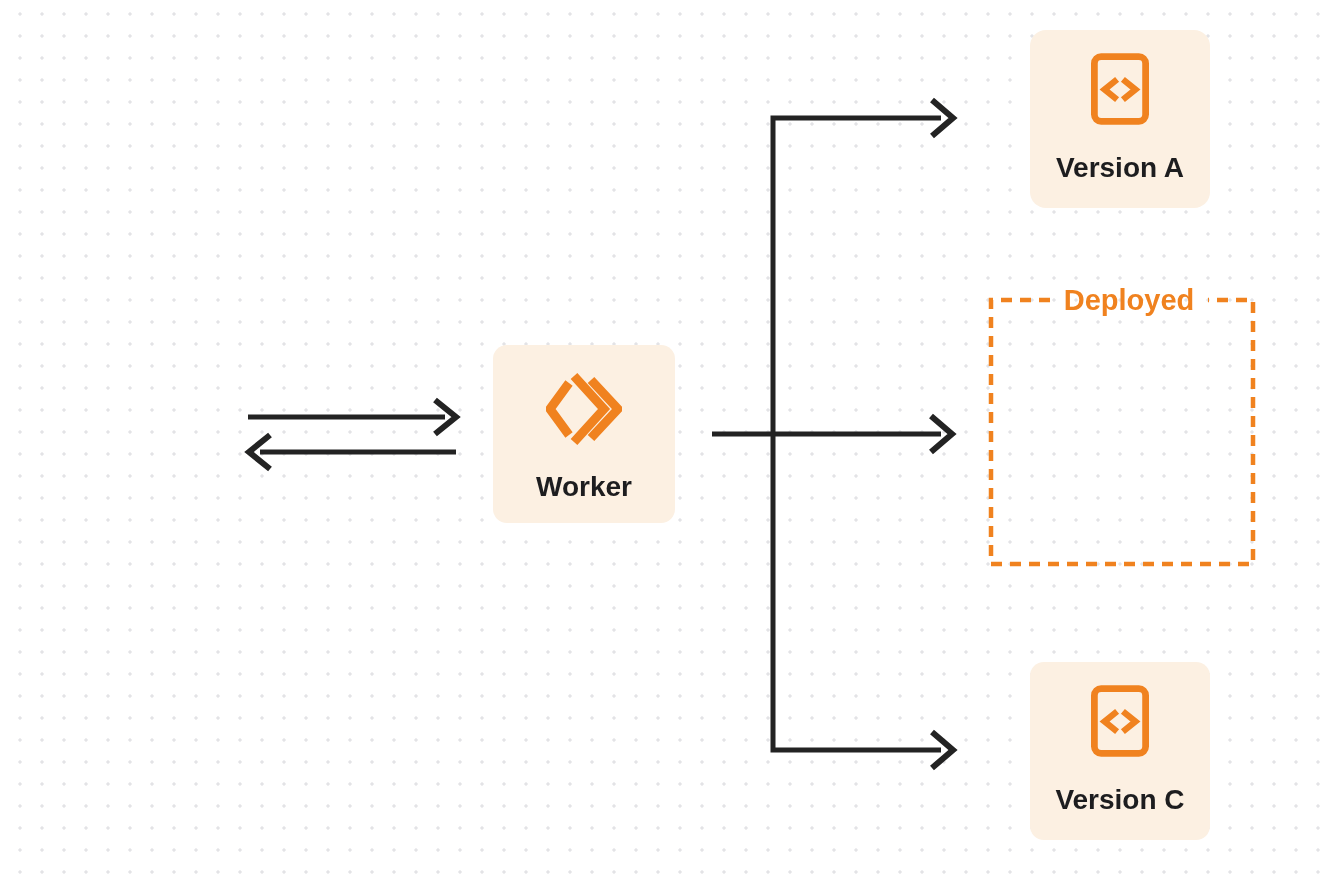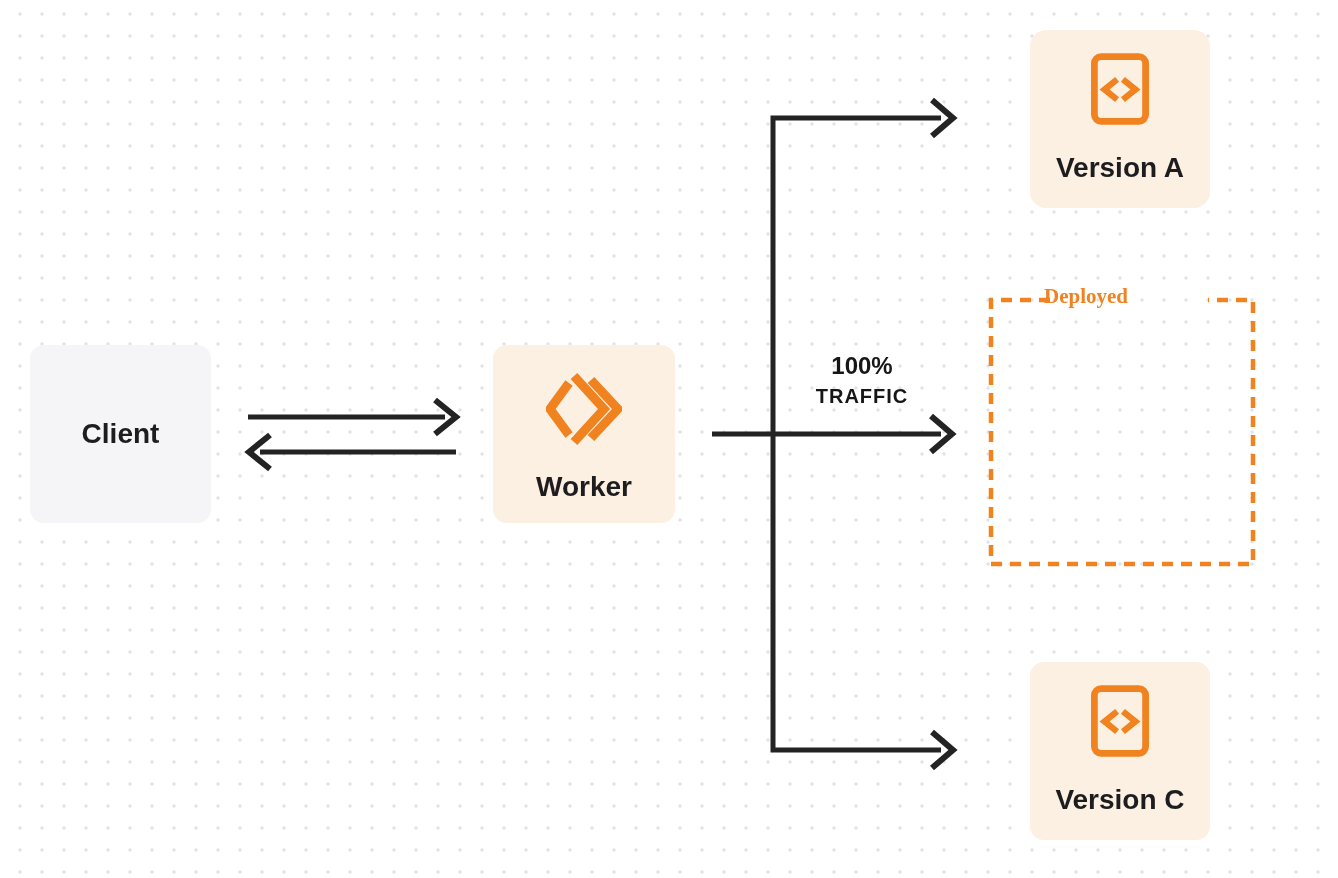--- a/index.html
+++ b/index.html
@@ -63,25 +63,25 @@
   .version-node .node-label { margin-top: 27px; }
   .version-a { left: 1030px; top: 30px; }
   .version-b { left: 1030px; top: 345px; }
   .version-c { left: 1030px; top: 662px; border-radius: 14px; }
 
   .deployed-label {
     position: absolute;
     left: 1044px; top: 284px;
     width: 170px;
     z-index: 3;
+    text-align: center;
     font-weight: 700;
-    font-size: 21px;
+    font-size: 29px;
     color: #f0821f;
     white-space: nowrap;
-    font-family: Liberation Serif, serif;
   }
   .traffic-label {
     position: absolute;
     left: 772px; top: 351px;
     width: 180px;
     z-index: 2;
     text-align: center;
     color: #161616;
   }
   .traffic-line1 {
@@ -121,23 +121,20 @@
 
     <g>
       <path d="M 941 118 H 773 V 750 H 941" stroke="#232323" stroke-width="5" stroke-linejoin="miter"></path>
       <polyline points="932,100 953,118 932,136" stroke="#232323" stroke-width="6" stroke-linejoin="miter"></polyline>
       <polyline points="932,732 953,750 932,768" stroke="#232323" stroke-width="6" stroke-linejoin="miter"></polyline>
     </g>
 
     <path d="M 1050 300 H 991 V 564 H 1253 V 300 H 1208" stroke="#F0821F" stroke-width="4.5" stroke-dasharray="11 8"></path>
   </svg>
 
-  <div class="node client-node">
-    <div class="node-label">Client</div>
-  </div>
 
   <div class="node worker-node">
     <span class="icon-wrap">
       <svg width="76" height="78" viewBox="0 0 76 78" fill="none" xmlns="http://www.w3.org/2000/svg">
         <polyline points="23,12 4,38 23,64" stroke="#F0821F" stroke-width="9" stroke-linejoin="miter"></polyline>
         <polyline points="28,5 58,38 28,71" stroke="#F0821F" stroke-width="9" stroke-linejoin="miter"></polyline>
         <polyline points="45,9 72,38 45,67" stroke="#F0821F" stroke-width="9" stroke-linejoin="miter"></polyline>
       </svg>
     </span>
     <div class="node-label">Worker</div>
@@ -161,18 +158,14 @@
         <rect x="3.5" y="3.5" width="53" height="67" rx="7" stroke="#F0821F" stroke-width="7"></rect>
         <polyline points="27,27 14,37.5 27,48" stroke="#F0821F" stroke-width="6.5" stroke-linejoin="miter"></polyline>
         <polyline points="33,27 46,37.5 33,48" stroke="#F0821F" stroke-width="6.5" stroke-linejoin="miter"></polyline>
       </svg>
     </span>
     <div class="node-label">Version C</div>
   </div>
 
   <div class="deployed-label">Deployed</div>
 
-  <div class="traffic-label">
-    <div class="traffic-line1">100%</div>
-    <div class="traffic-line2">TRAFFIC</div>
-  </div>
 
 </div>
 
 </body></html>

